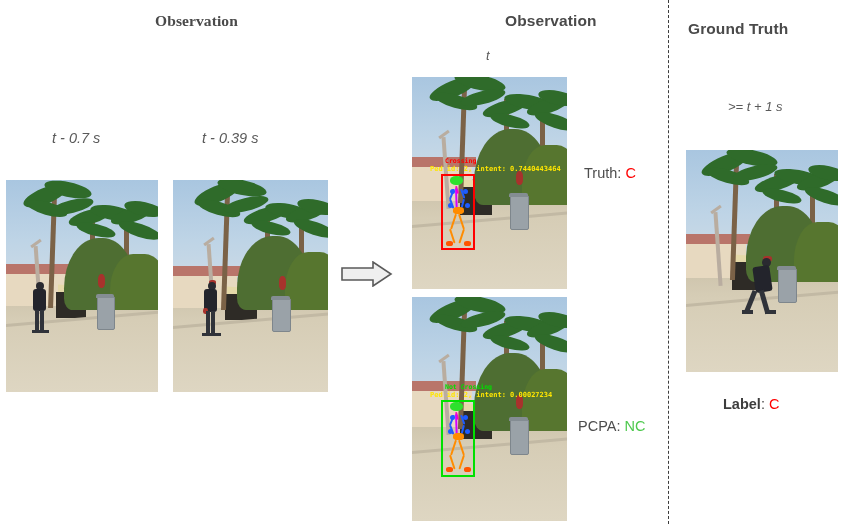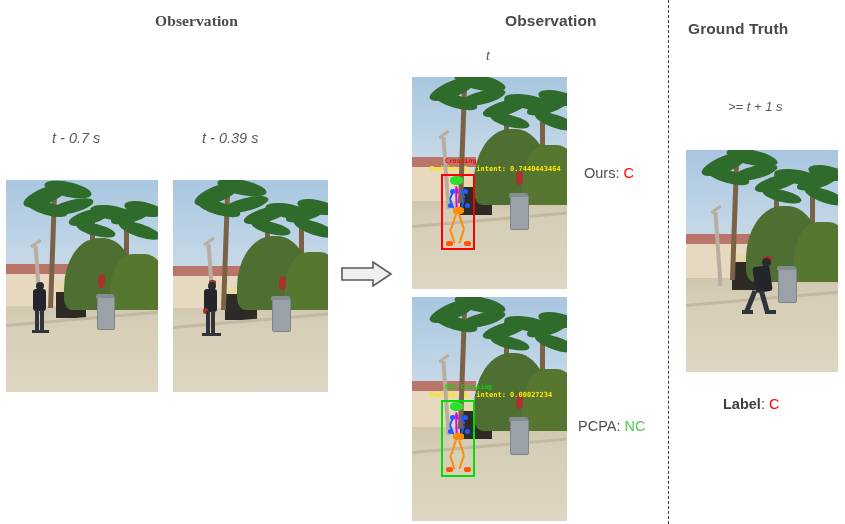--- a/index.html
+++ b/index.html
@@ -319,21 +319,21 @@
   <div class="joint" style="left:41px;top:136px;width:11px;height:7px;background:#ff8c00;border-radius:40%;"></div>
   <div class="sk" style="left:44px;top:142px;width:16px;background:#ff8c00;transform:rotate(108deg);"></div>
   <div class="sk" style="left:47px;top:142px;width:16px;background:#ff8c00;transform:rotate(72deg);"></div>
   <div class="sk" style="left:38px;top:157px;width:15px;background:#ff8c00;transform:rotate(72deg);"></div>
   <div class="sk" style="left:52px;top:157px;width:15px;background:#ff8c00;transform:rotate(108deg);"></div>
   <div class="joint" style="left:34px;top:170px;width:7px;height:5px;background:#ff5500;border-radius:40%;"></div>
   <div class="joint" style="left:52px;top:170px;width:7px;height:5px;background:#ff5500;border-radius:40%;"></div>
 </div>
 
 <div class="result" style="left:584px;top:165px;">
-  <span>Ours:</span>
+  <span>Truth:</span>
   <span class="val val-c">C</span>
 </div>
 
 <div class="result" style="left:578px;top:418px;">
   <span>PCPA:</span>
   <span class="val val-nc">NC</span>
 </div>
 
 <div class="photo" style="left:686px;top:150px;width:152px;height:222px;">
   <div class="scene">

